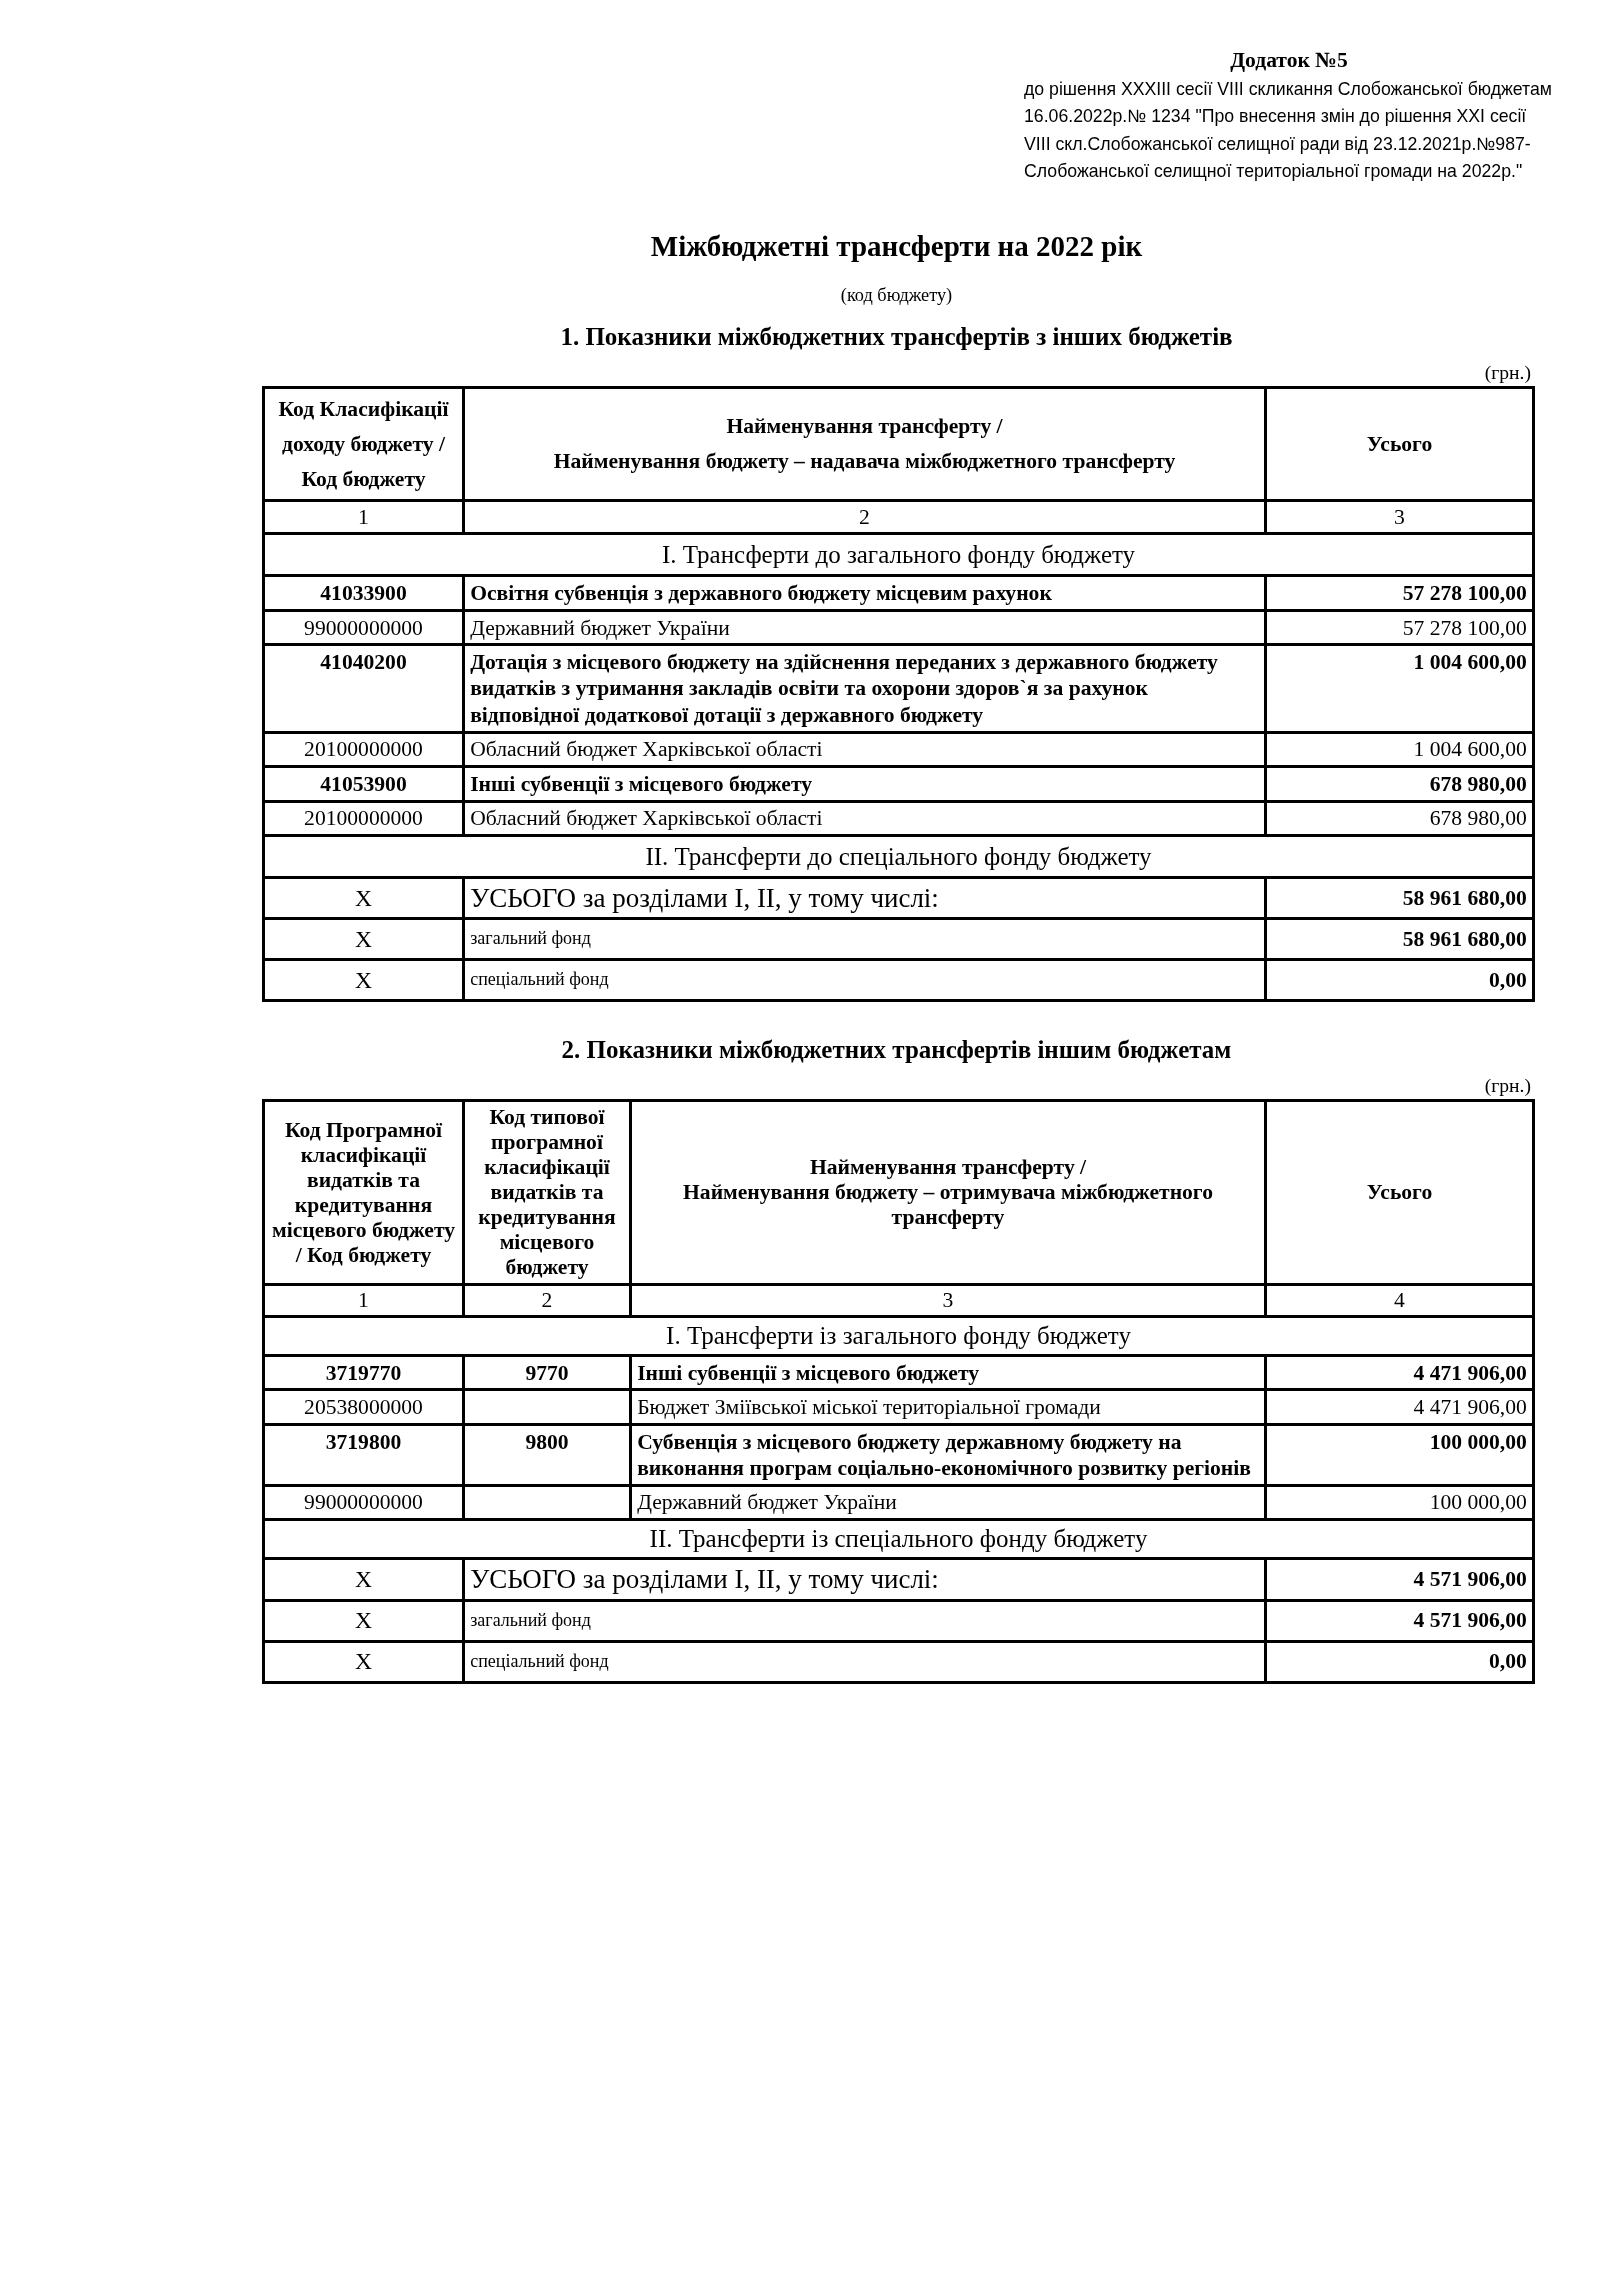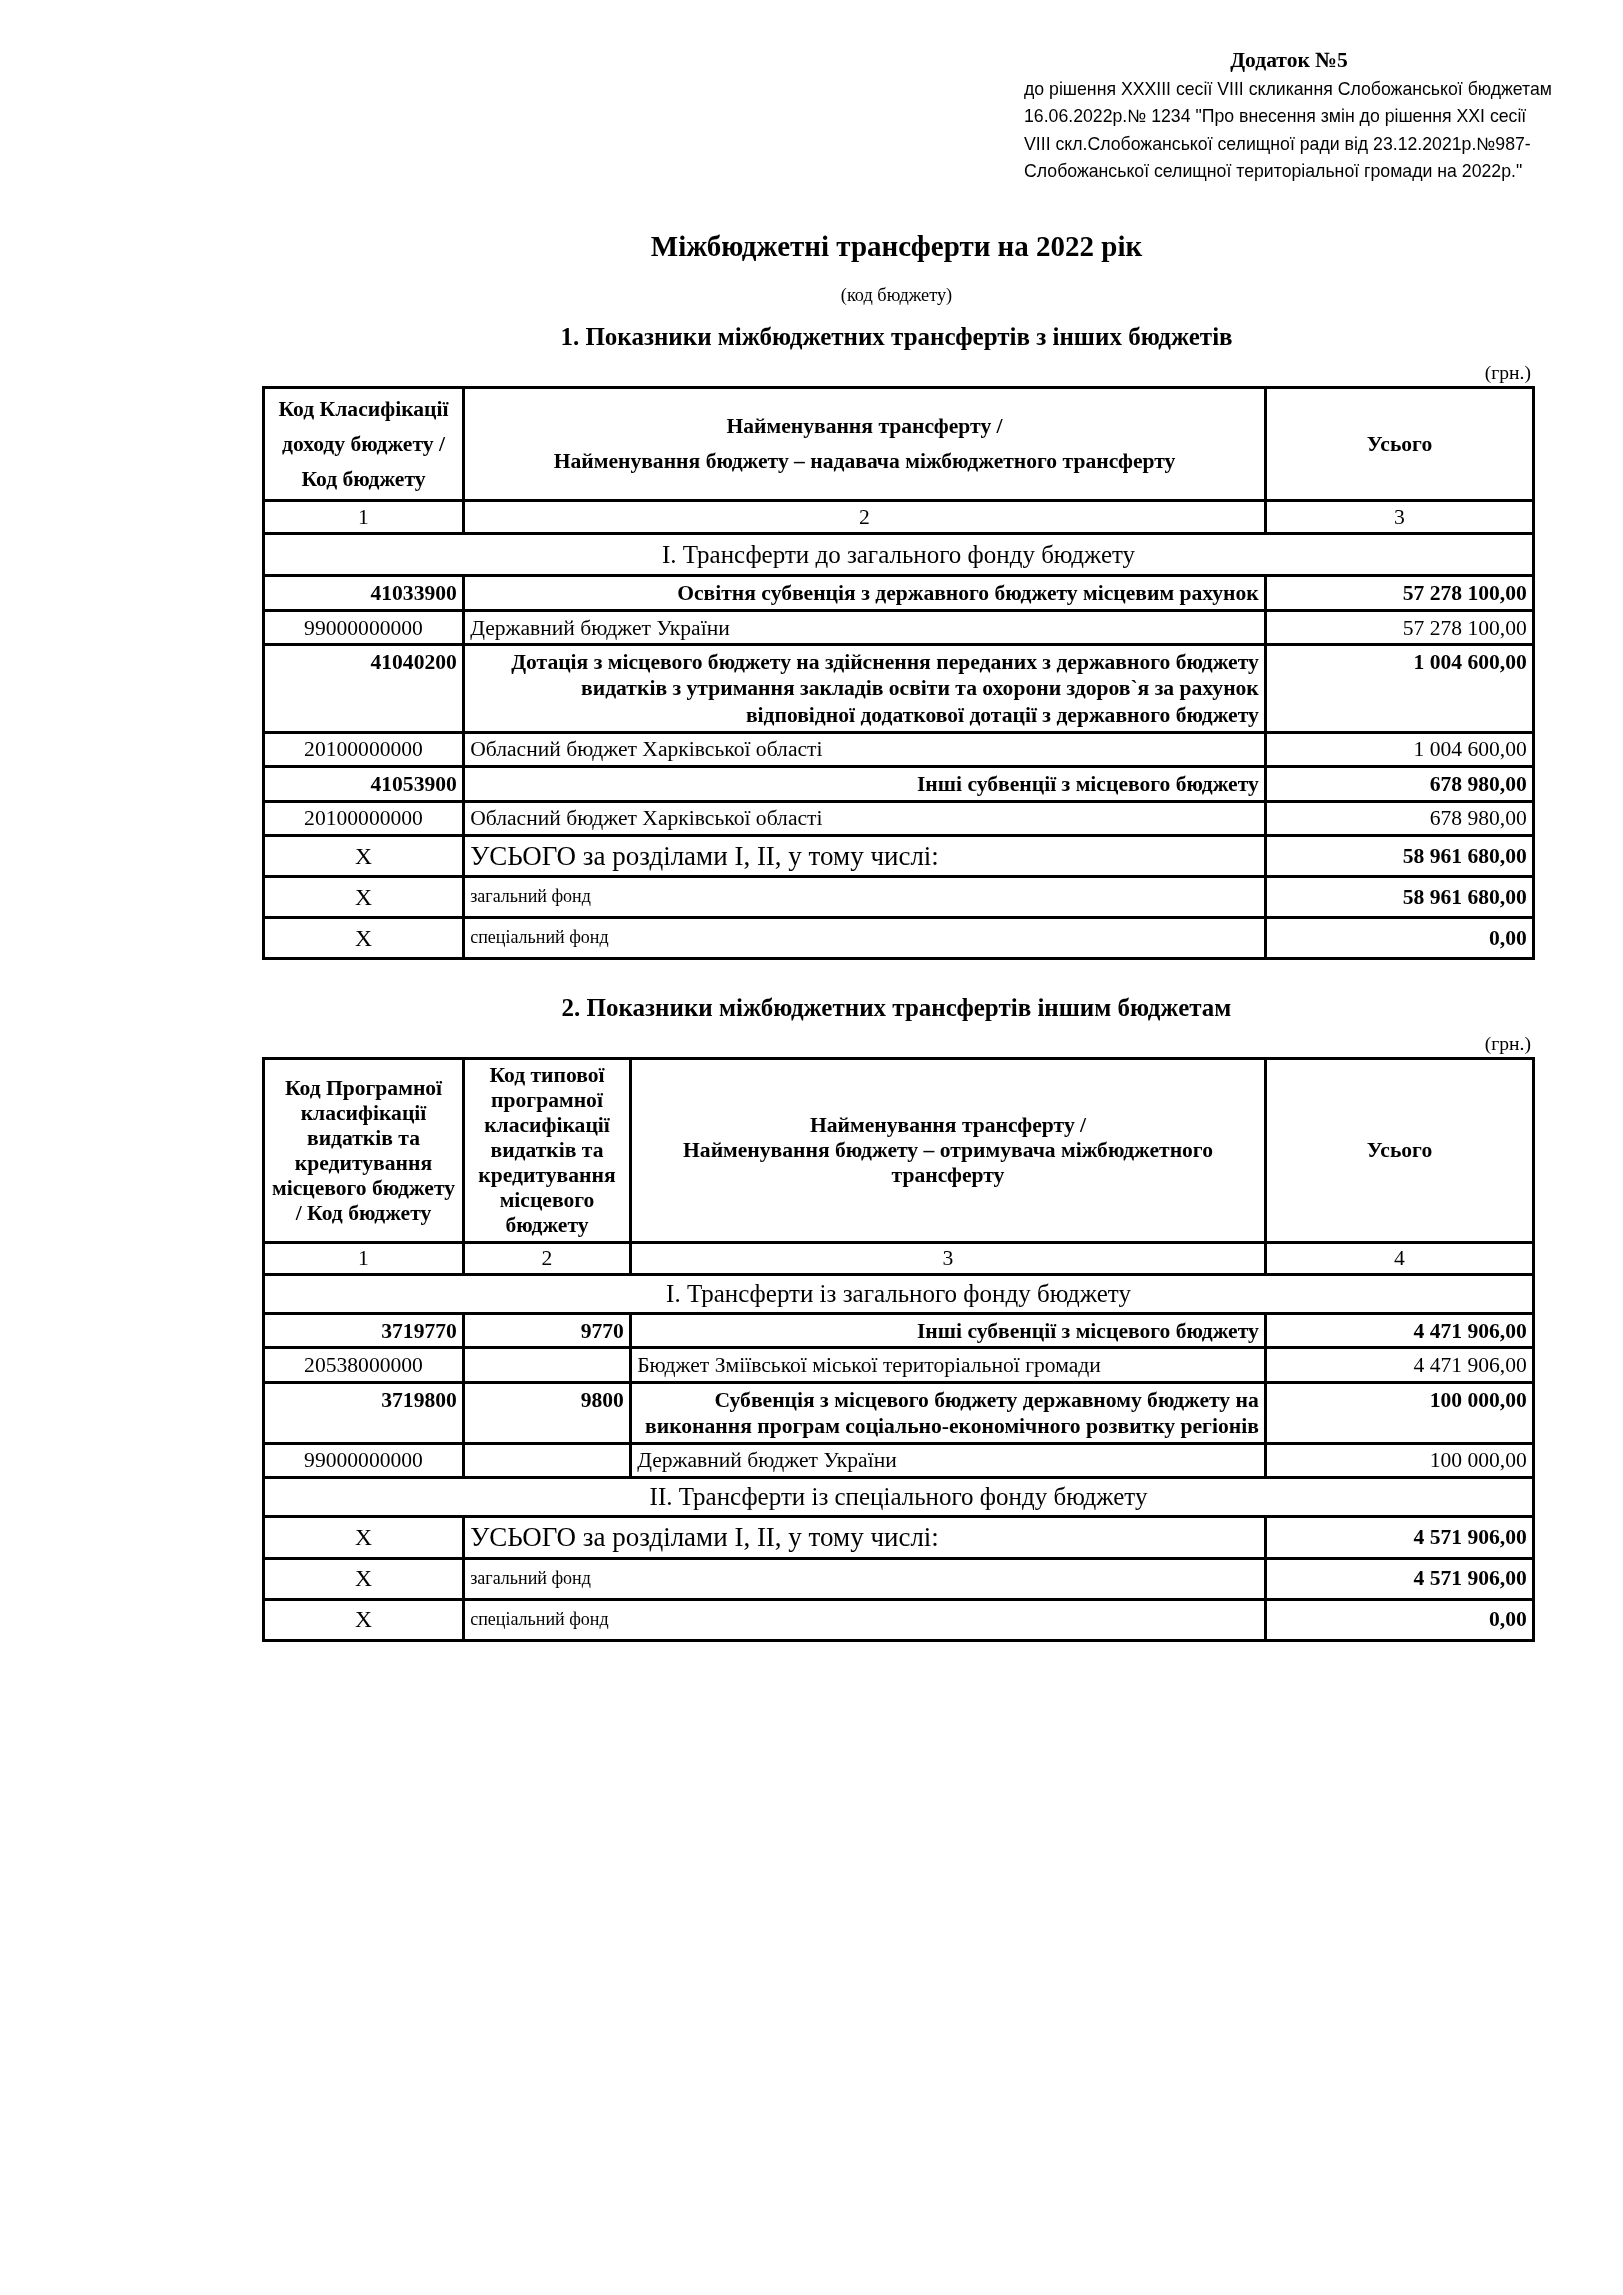--- a/index.html
+++ b/index.html
@@ -97,21 +97,21 @@
   .section-row td {
     text-align: center;
     font-size: 25px;
     font-weight: normal;
   }
   .t1 .section-row { height: 42px; }
   .t2 .section-row { height: 39px; }
   .code-cell { text-align: center; }
   .name-cell { text-align: left; }
   .amount-cell { text-align: right; }
-  tr.bold td { font-weight: bold; text-align: right; }
+  tr.bold td { font-weight: bold; }
   .data-row { height: 34px; }
   .totals-row { height: 41px; }
   .x-cell { text-align: center; font-size: 23.6px; }
   .grand-label { font-size: 27px; font-weight: normal; }
   .fund-label { font-size: 18px; font-weight: normal; }
   .totals-row .amount-cell { font-weight: bold; }
 
   .footer {
     display: flex;
     justify-content: space-between;
@@ -191,20 +191,23 @@
       </tr>
       <tr class="data-row bold">
         <td class="code-cell">41053900</td>
         <td class="name-cell">Інші субвенції з місцевого бюджету</td>
         <td class="amount-cell">678 980,00</td>
       </tr>
       <tr class="data-row">
         <td class="code-cell">20100000000</td>
         <td class="name-cell">Обласний бюджет Харківської області</td>
         <td class="amount-cell">678 980,00</td>
+      </tr>
+      <tr class="section-row">
+        <td colspan="3">II. Трансферти до спеціального фонду бюджету</td>
       </tr>
       <tr class="totals-row">
         <td class="x-cell">X</td>
         <td class="name-cell grand-label">УСЬОГО за розділами I, II, у тому числі:</td>
         <td class="amount-cell">58 961 680,00</td>
       </tr>
       <tr class="totals-row">
         <td class="x-cell">X</td>
         <td class="name-cell fund-label">загальний фонд</td>
         <td class="amount-cell">58 961 680,00</td>

